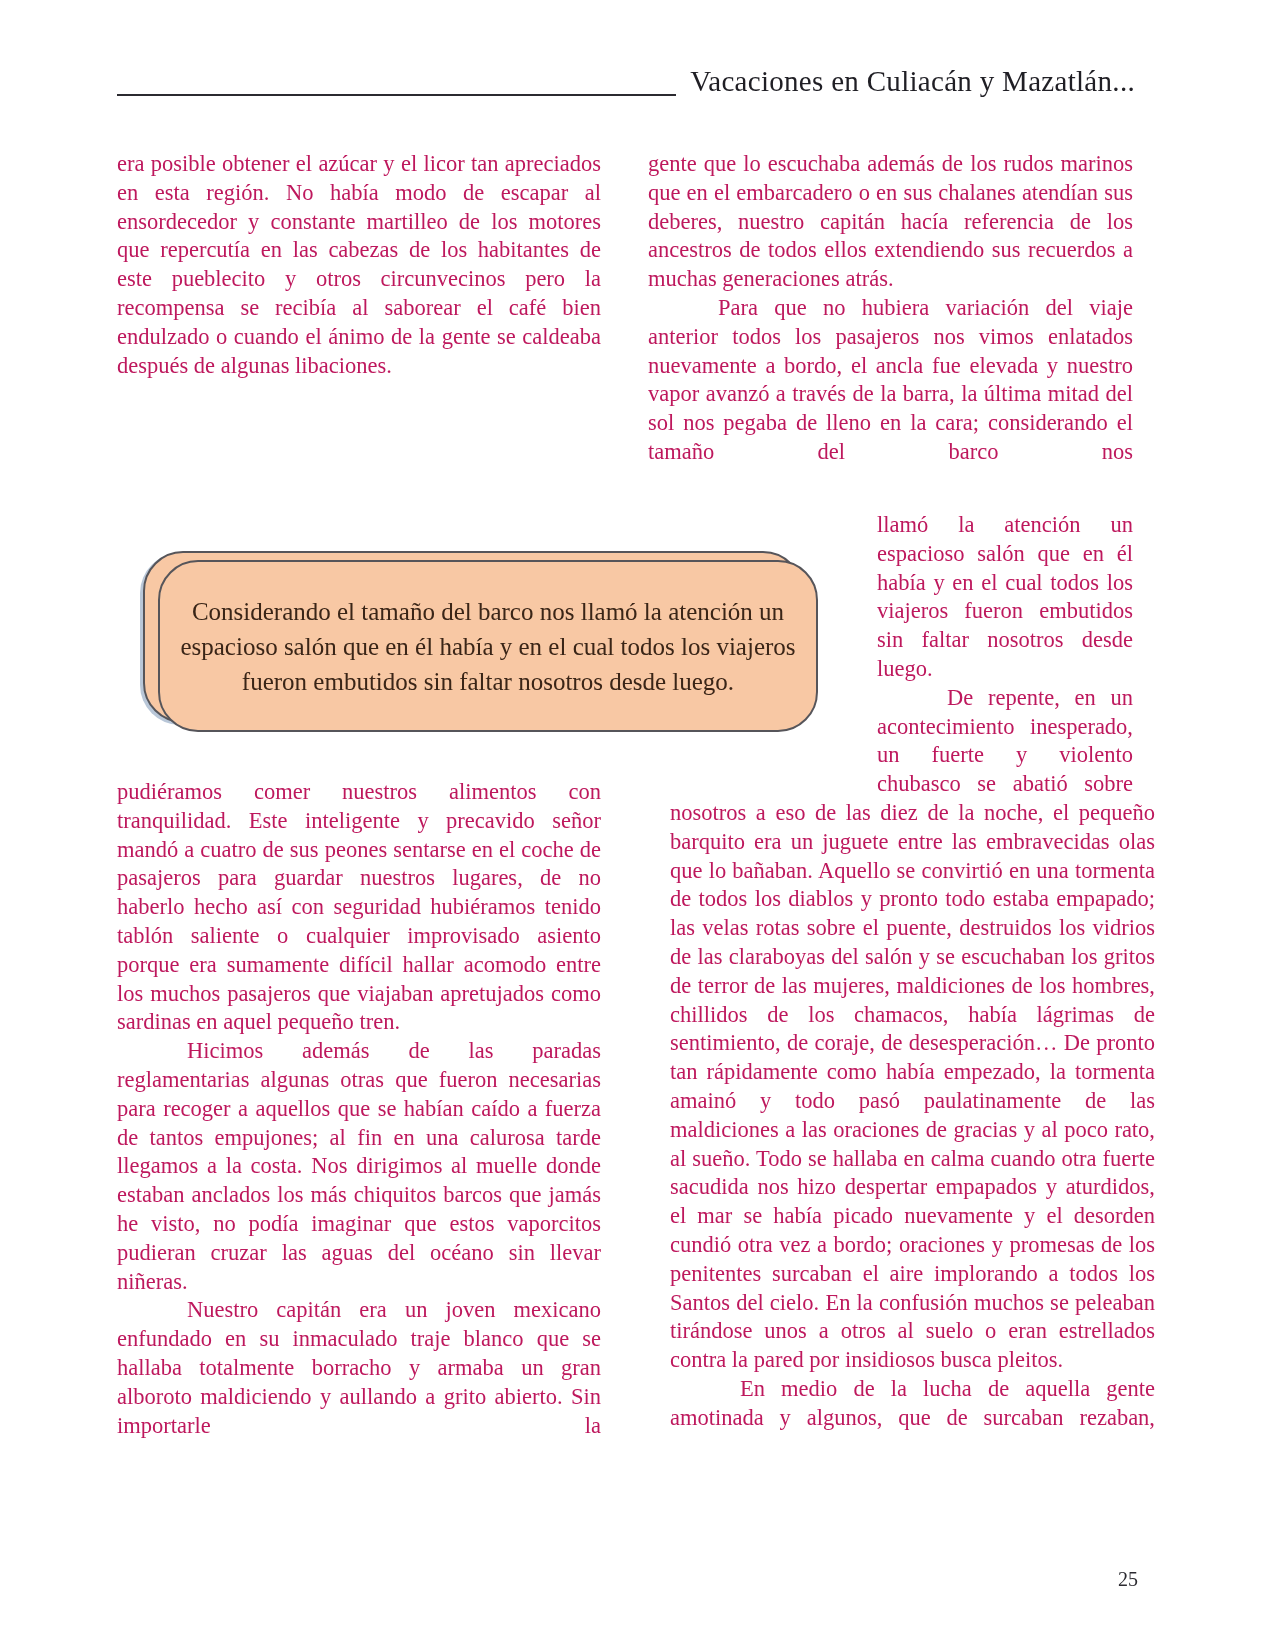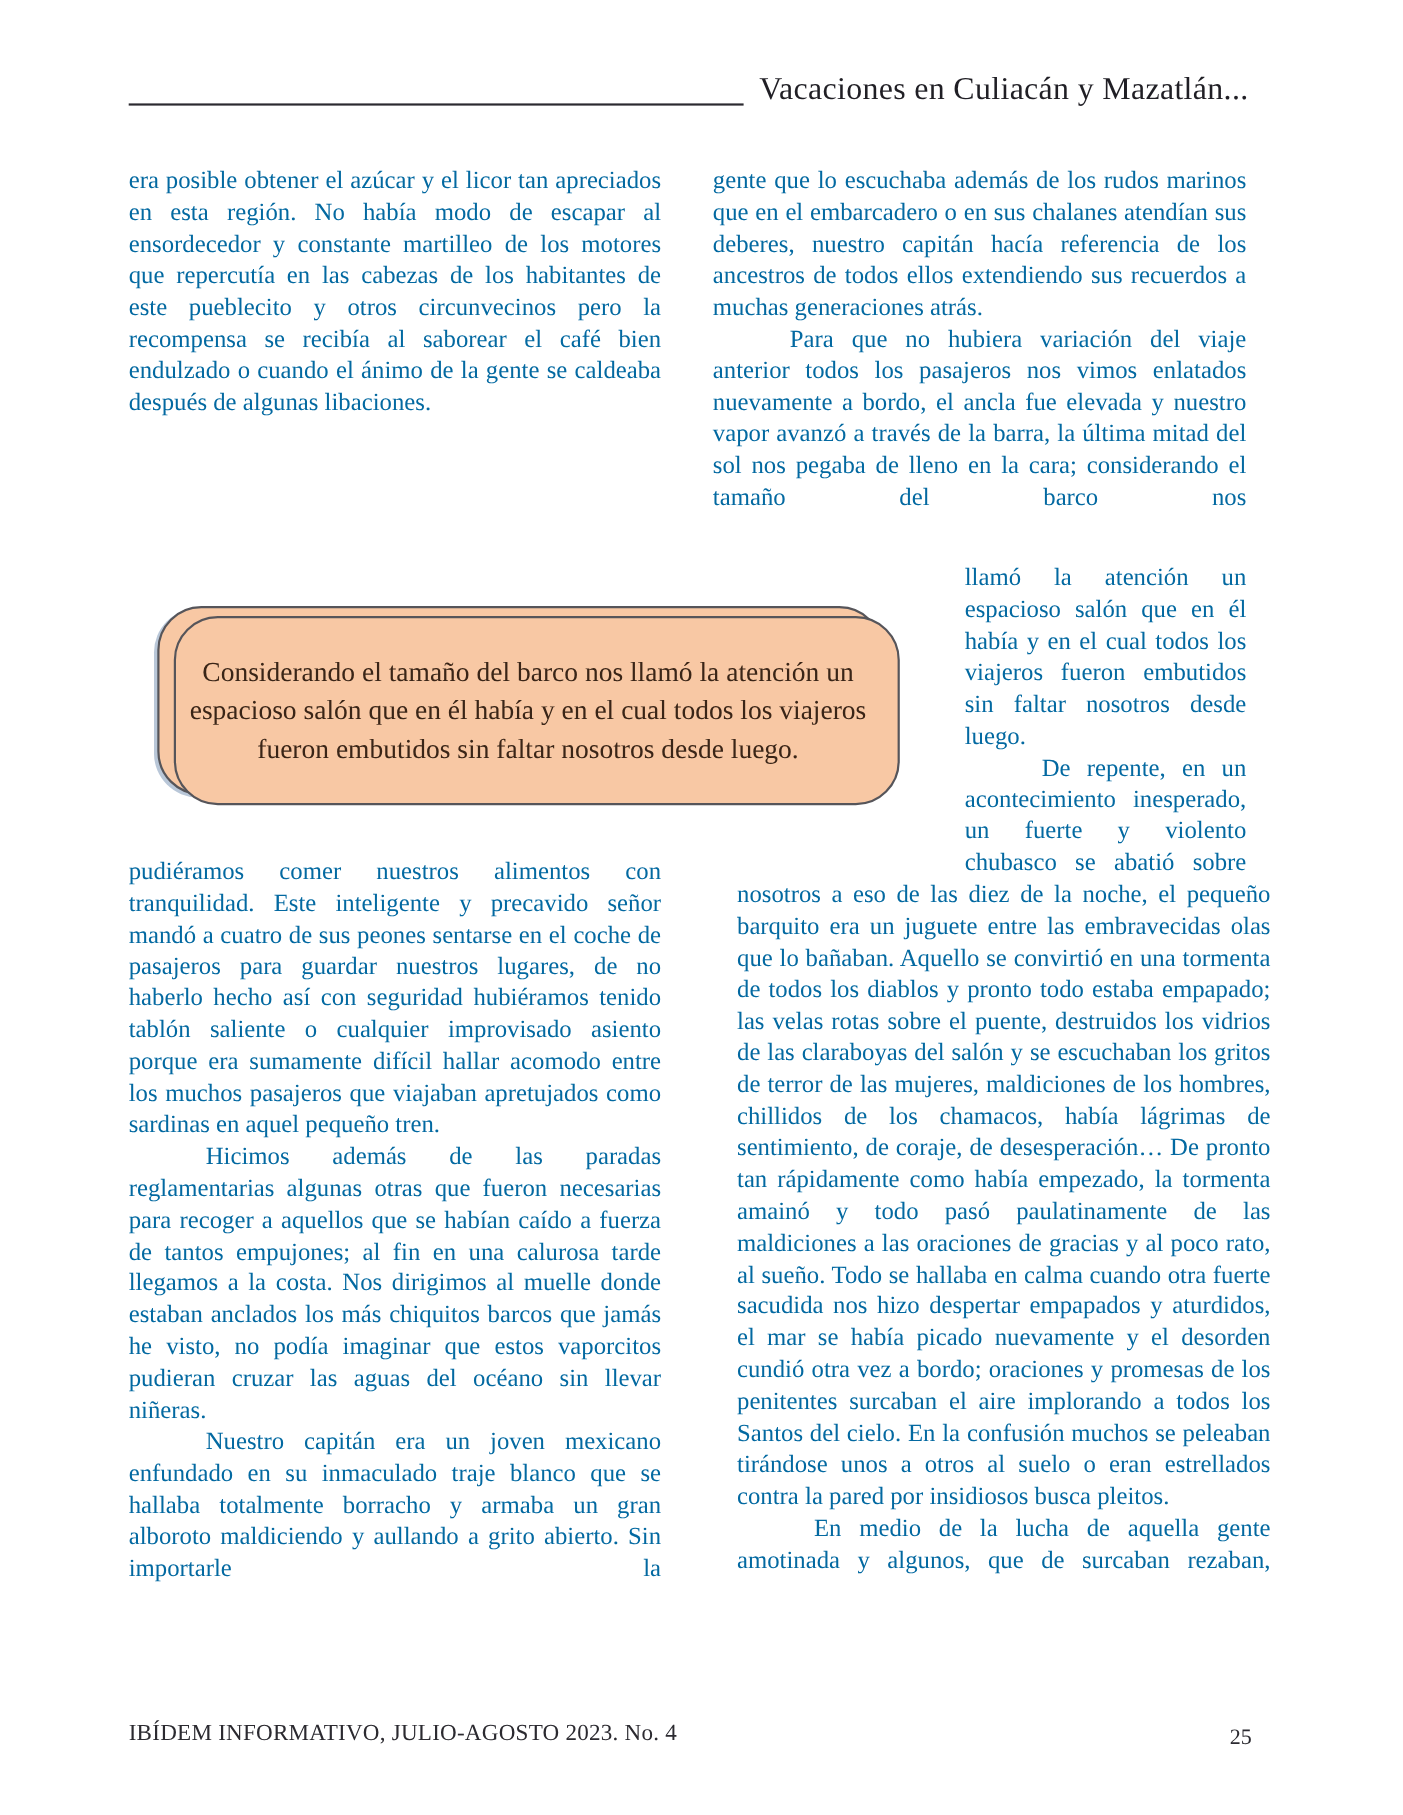--- a/index.html
+++ b/index.html
@@ -18,42 +18,42 @@
   }
   .header-rule{flex:1;height:2px;background:#2b2a30;}
   .page-title{
     white-space:nowrap;font-size:29px;color:#201f25;line-height:1;
     letter-spacing:0.3px;
   }
   
   .textblock{
     position:absolute;
     font-size:22.5px;line-height:28.8px;
-    text-align:justify;color:#0369a1;
+    text-align:justify;color:#be185d;
   }
   .textblock p{margin:0;hyphens:auto;-webkit-hyphens:auto;}
   .indent{text-indent:70px;}
   .jlast{text-align-last:justify;}
   #block-left-top{left:117px;top:150px;width:484px;}
   #block-left-bottom{left:117px;top:778px;width:484px;}
   #block-right-top{left:648px;top:150px;width:485px;}
   #block-right-narrow{left:877px;top:511px;width:256px;}
   #block-right-bottom{left:670px;top:799px;width:485px;}
   
   .pq-back{
     position:absolute;left:143px;top:551px;width:660px;height:172px;
     background:#f8c8a4;border:2px solid #56555a;border-radius:40px;
     box-sizing:border-box;
     box-shadow:-3px 2px 0 #b9c7d8;
   }
   .pq-front{
     position:absolute;left:158px;top:560px;width:660px;height:172px;
     background:#f8c8a4;border:2px solid #56555a;border-radius:40px;
     box-sizing:border-box;
-    display:flex;align-items:center;
+    display:flex;align-items:center;justify-content:center;
   }
   .pq-text{
     width:640px;
     font-size:25px;line-height:35px;text-align:center;color:#3a2517;
   }
   
   .footer-journal{
     position:absolute;left:117px;top:1563px;
     font-size:21px;color:#2b2a30;letter-spacing:0.2px;white-space:nowrap;
   }
@@ -95,16 +95,15 @@
   <div class="textblock" id="block-right-narrow">
     <p>llamó la atención un espacioso salón que en él había y en el cual todos los viajeros fueron embutidos sin faltar nosotros desde luego.</p>
     <p class="indent jlast">De repente, en un acontecimiento inesperado, un fuerte y violento chubasco se abatió sobre</p>
   </div>
 
   <div class="textblock" id="block-right-bottom">
     <p>nosotros a eso de las diez de la noche, el pequeño barquito era un juguete entre las embravecidas olas que lo bañaban. Aquello se convirtió en una tormenta de todos los diablos y pronto todo estaba empapado; las velas rotas sobre el puente, destruidos los vidrios de las claraboyas del salón y se escuchaban los gritos de terror de las mujeres, maldiciones de los hombres, chillidos de los chamacos, había lágrimas de sentimiento, de coraje, de desesperación… De pronto tan rápidamente como había empezado, la tormenta amainó y todo pasó paulatinamente de las maldiciones a las oraciones de gracias y al poco rato, al sueño. Todo se hallaba en calma cuando otra fuerte sacudida nos hizo despertar empapados y aturdidos, el mar se había picado nuevamente y el desorden cundió otra vez a bordo; oraciones y promesas de los penitentes surcaban el aire implorando a todos los Santos del cielo. En la confusión muchos se peleaban tirándose unos a otros al suelo o eran estrellados contra la pared por insidiosos busca pleitos.</p>
     <p class="indent jlast">En medio de la lucha de aquella gente amotinada y algunos, que de surcaban rezaban,</p>
   </div>
 
-  <div class="footer-journal">IBÍDEM INFORMATIVO, JULIO-AGOSTO 2023. No. 4</div>
   <div class="footer-page">25</div>
 
 </div>
 
 </body></html>

